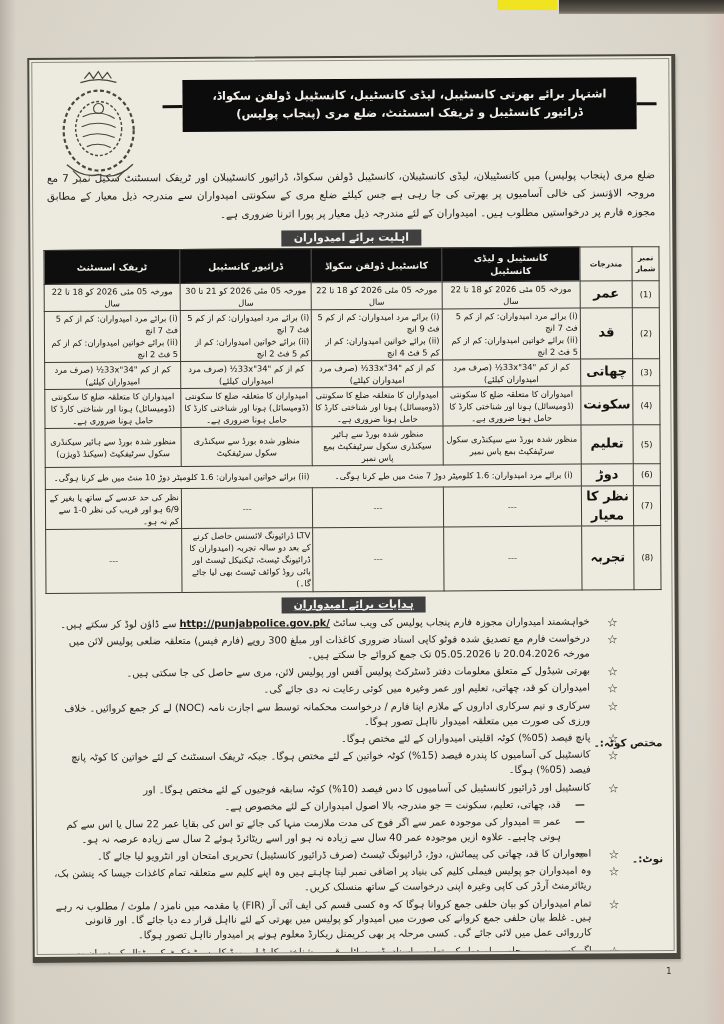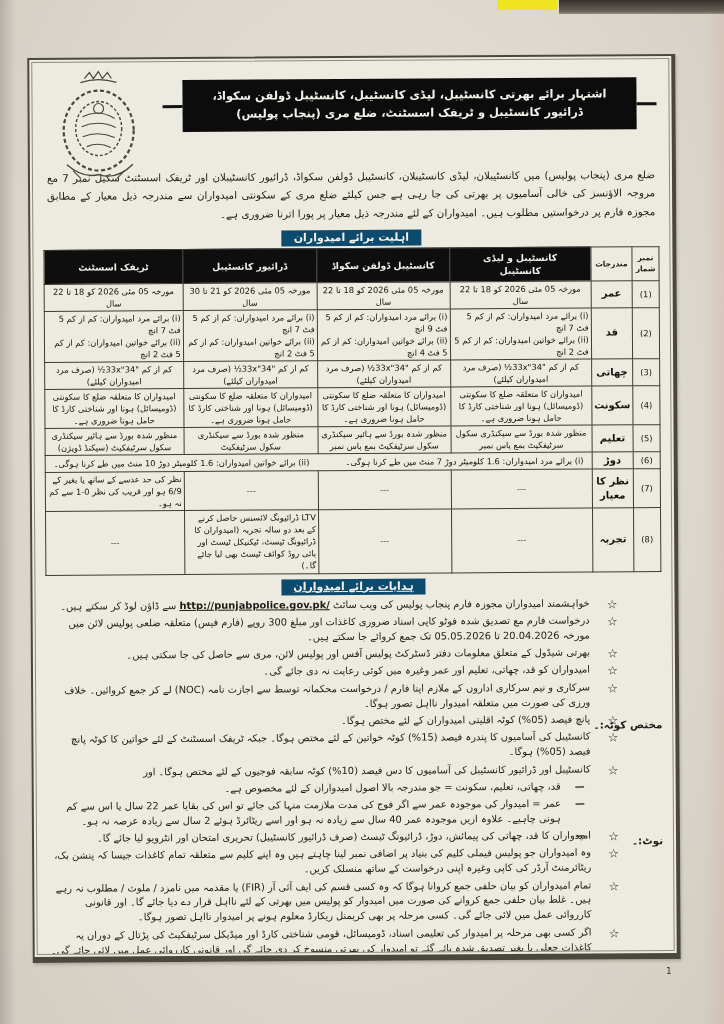--- a/index.html
+++ b/index.html
@@ -39,32 +39,32 @@
   .banner-row{position:absolute;left:120px;right:2px;top:12px;display:flex;align-items:center;direction:rtl;}
   .hline{height:3px;background:#111;flex:0 0 20px;}
   .banner{
     flex:1;background:#0c0c0c;color:#f4f1ea;font-weight:bold;font-size:11.5px;
     line-height:1.55;text-align:center;padding:7px 12px;min-height:52px;
     display:flex;align-items:center;justify-content:center;
   }
   .intro{margin:0 4px 4px;font-size:10.3px;line-height:1.78;text-align:justify;}
 
   .chip-row{text-align:center;margin:1px 0 2px;}
-  .chip{display:inline-block;background:#0c4a6e;color:#f4f1ea;font-weight:bold;
+  .chip{display:inline-block;background:#404040;color:#f4f1ea;font-weight:bold;
     font-size:11px;padding:1px 12px 2px;}
   .chip.u{text-decoration:underline;padding-left:12px;}
 
   
   table.elig{width:100%;border-collapse:collapse;font-size:8.3px;line-height:1.45;color:#15130f;}
   .elig th,.elig td{border:1px solid #3f3c36;padding:1px 2px;text-align:center;vertical-align:middle;}
   .elig thead th{font-weight:bold;}
   .elig thead th.dark{background:#0e0e0e;color:#f2efe8;font-size:9.2px;padding:3px 11px;}
   .elig thead th.light{font-size:7.6px;background:transparent;color:#1c1a17;}
   td.num{font-size:8.4px;}
-  td.rowlabel{font-weight:bold;font-size:10px;}
+  td.rowlabel{font-weight:bold;font-size:13px;}
   td.pre{white-space:pre-line;}
   td.ta-start{text-align:right;}
   td.split{padding:1px 8px;}
   td.split .half{display:flex;justify-content:space-between;gap:10px;}
 
   
   .instr{font-size:9.9px;line-height:1.5;margin-top:3px;}
   .instr-item{position:relative;padding-right:72px;padding-left:2px;margin:2.5px 0;text-align:right;}
   .star{position:absolute;right:44px;top:-1px;font-size:12px;color:#1c1a17;}
   .ilabel{position:absolute;right:0;top:5px;font-weight:bold;font-size:10.4px;}

